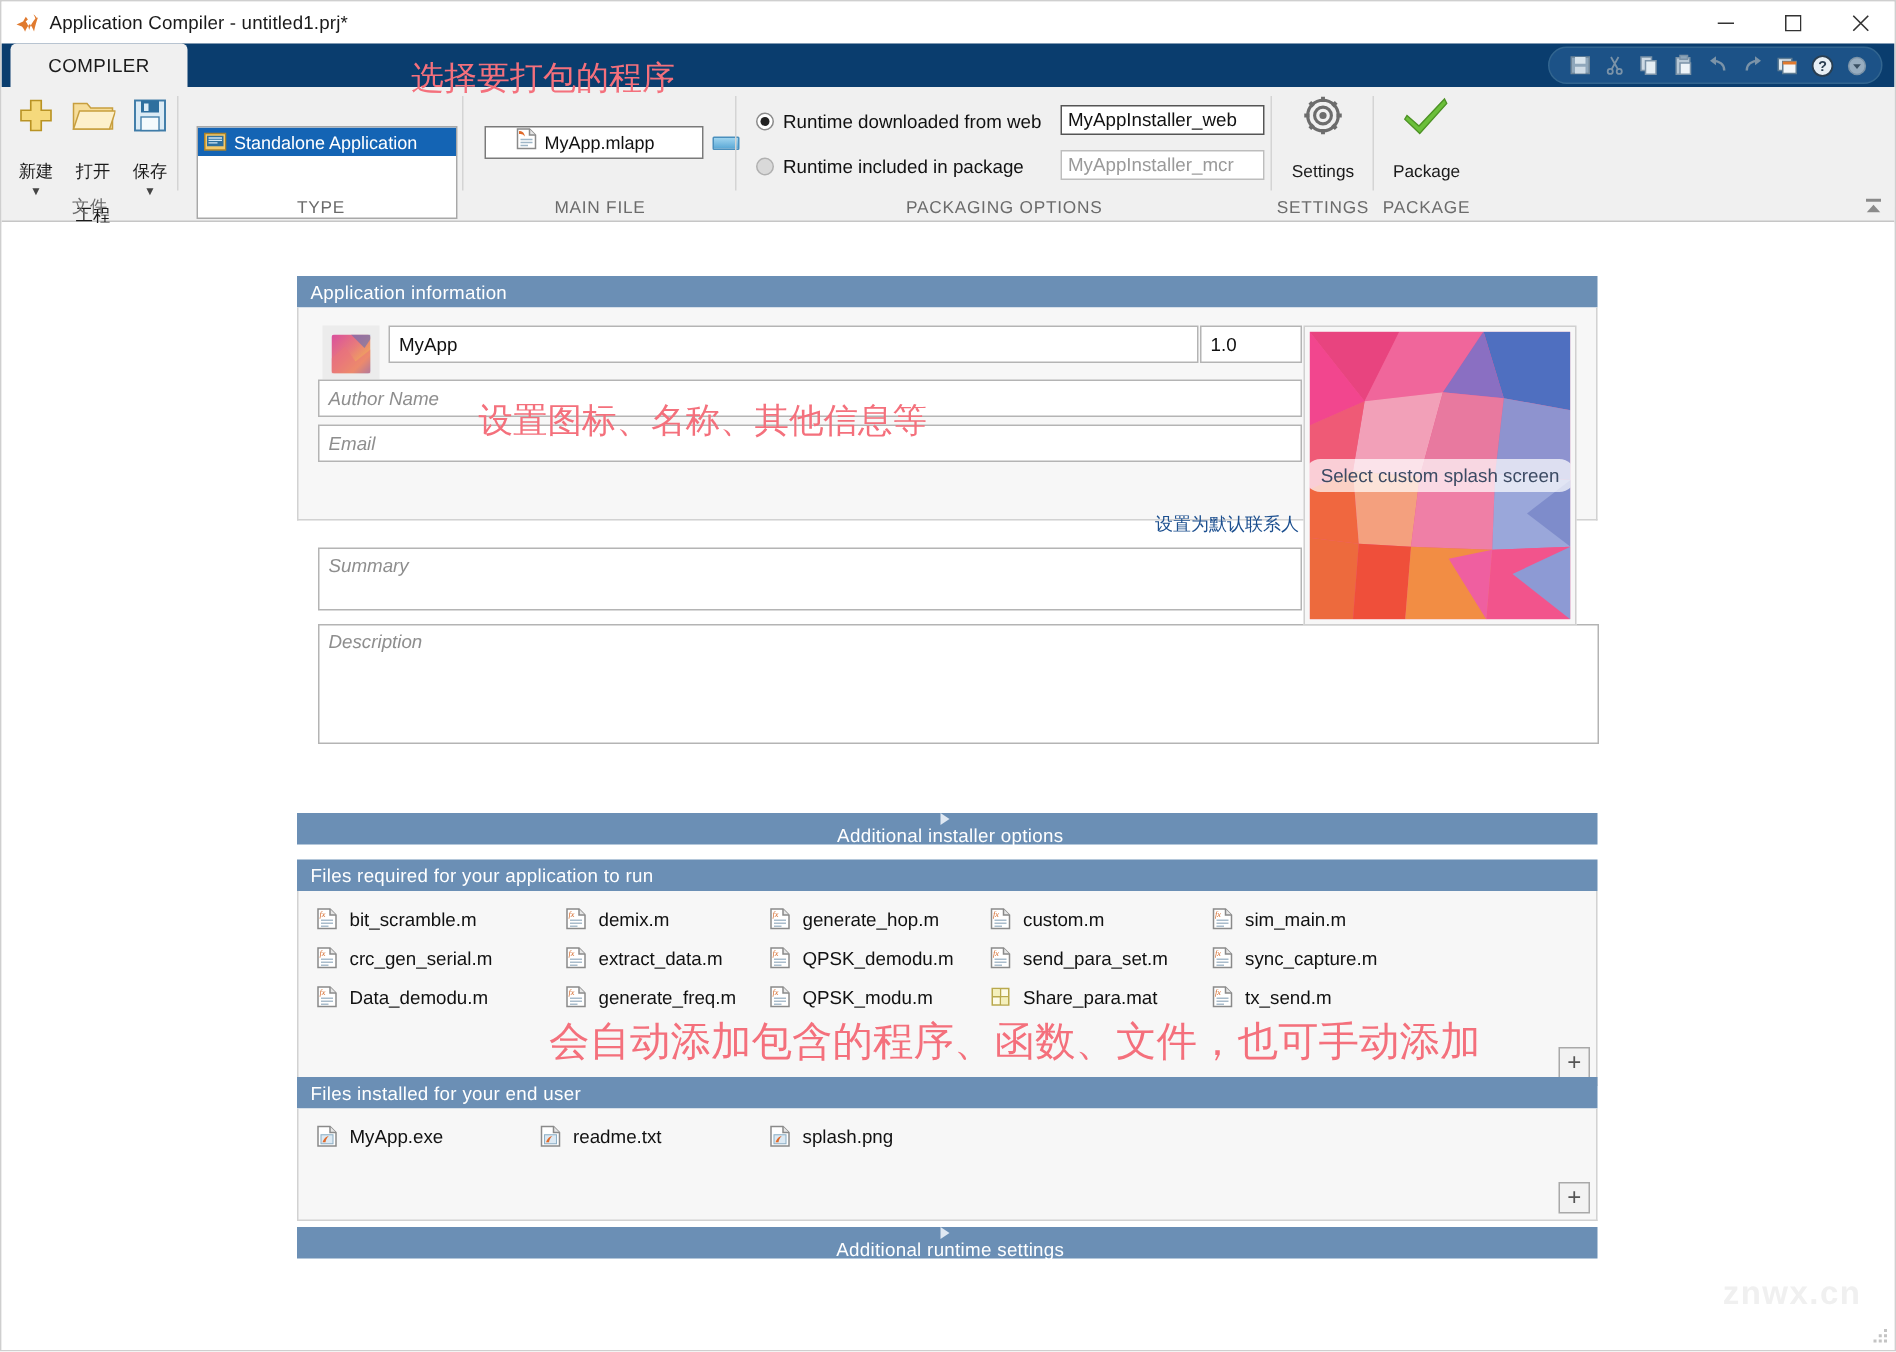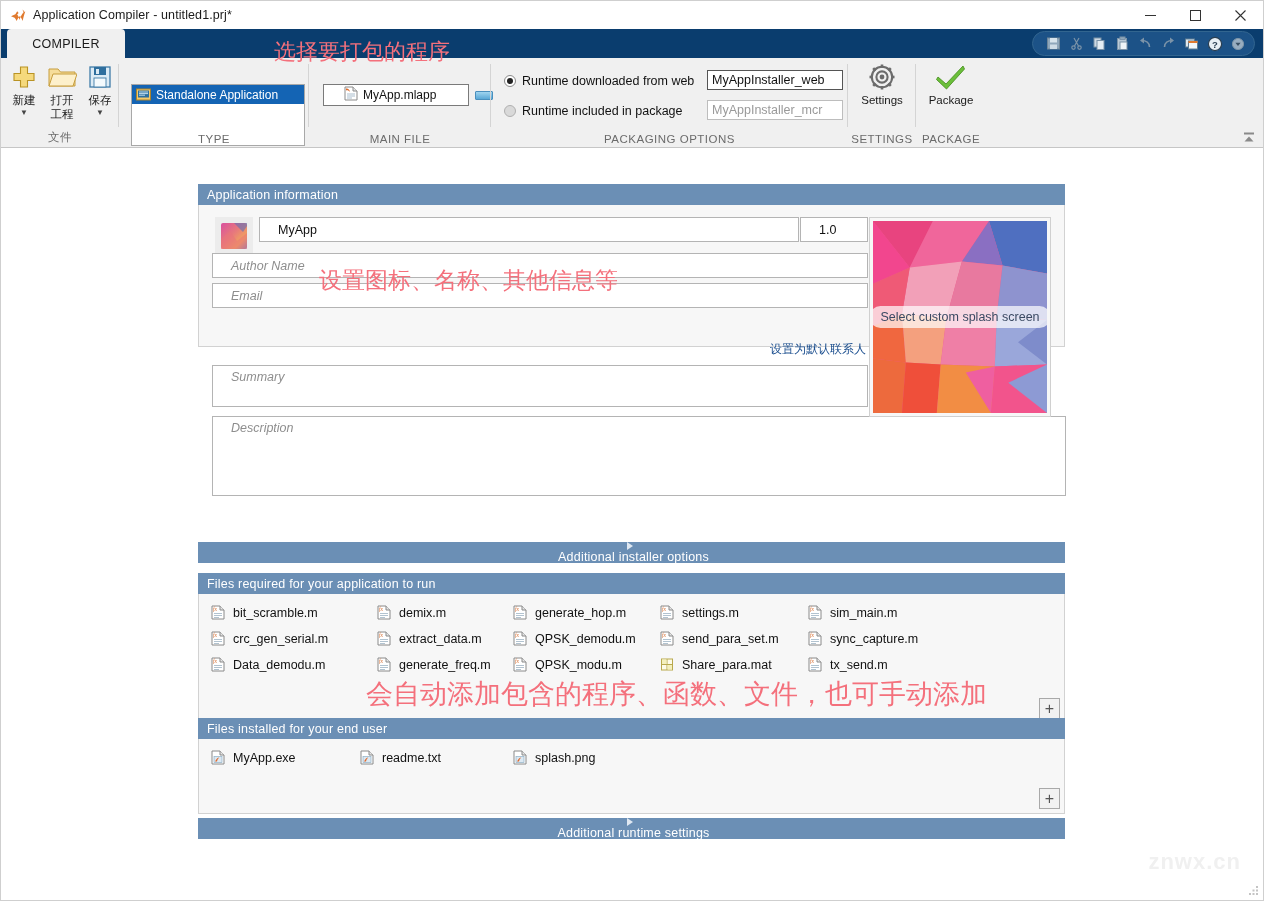--- a/index.html
+++ b/index.html
@@ -81,21 +81,21 @@
     position: absolute; right: 0; top: 6px; bottom: 20px; width: 1px; background: #d4d4d4;
   }
 
   
   .grp-file { left: 0; width: 118px; }
   .bigbtn {
     position: absolute; top: 3px; width: 38px;
     display: flex; flex-direction: column; align-items: center;
   }
   .bigbtn .bb-ico { height: 32px; display: flex; align-items: center; justify-content: center; }
-  .bigbtn .bb-lbl { font-size: 11.5px; color: #1a1a1a; line-height: 13px; text-align: right; margin-top: 1px; }
+  .bigbtn .bb-lbl { font-size: 11.5px; color: #1a1a1a; line-height: 13px; text-align: right; margin-top: 16px; }
   .bigbtn .bb-arrow { font-size: 8px; color: #444; line-height: 9px; margin-top: 1px; }
 
   
   .grp-type { left: 118px; width: 190px; }
   .typelist {
     position: absolute; left: 12px; top: 26px; width: 174px; height: 62px;
     background: #ffffff; border: 1px solid #a8a8a8;
     overflow: hidden;
   }
   .typelist .tl-item {
@@ -174,21 +174,21 @@
   
   #appinfo { top: 35px; }
   #appinfo .panel-body { height: 142px; }
   .icon-slot {
     position: absolute; left: 16px; top: 12px; width: 38px; height: 38px;
     background: #ececec; display: flex; align-items: center; justify-content: center;
   }
   .appicon { width: 26px; height: 26px; display: block; }
   .fld {
     position: absolute; background: #ffffff; border: 1px solid #b4b4b4;
-    display: flex; align-items: center; padding-left: 18px;
+    display: flex; align-items: center; padding-left: 6px;
     font-size: 12.5px; color: #111;
   }
   .fld.ph { color: #8e8e8e; font-style: italic; }
   .fld.ta { align-items: flex-start; padding-top: 4px; }
   .default-contact {
     position: absolute; right: 9px; top: 168px;
     font-size: 12px; color: #1c4f8f; cursor: pointer;
   }
   .splash-wrap {
     position: absolute; right: 13px; top: 12px; width: 182px; height: 200px;
@@ -660,21 +660,21 @@
           <div class="fcol" style="left:453px">
             <div class="fitem">
               <span class="fi-ico">
                 <svg width="14" height="15" viewBox="0 0 14 15">
                     <path d="M1 1 H9 L13 5 V14 H1 Z" fill="#fff" stroke="#8a8a8a"></path>
                     <path d="M9 1 V5 H13" fill="#e6e6e6" stroke="#8a8a8a"></path>
                     <path d="M3 8.5 H11 M3 10.5 H11 M3 12.5 H8" stroke="#a9bccb" stroke-width="0.9"></path>
                     <text x="2" y="6" font-size="5.5" font-style="italic" font-family="Liberation Serif, serif" fill="#d4692a">fx</text>
                   </svg>
               </span>
-              <span>settings.m</span>
+              <span>custom.m</span>
             </div>
             <div class="fitem">
               <span class="fi-ico">
                 <svg width="14" height="15" viewBox="0 0 14 15">
                     <path d="M1 1 H9 L13 5 V14 H1 Z" fill="#fff" stroke="#8a8a8a"></path>
                     <path d="M9 1 V5 H13" fill="#e6e6e6" stroke="#8a8a8a"></path>
                     <path d="M3 8.5 H11 M3 10.5 H11 M3 12.5 H8" stroke="#a9bccb" stroke-width="0.9"></path>
                     <text x="2" y="6" font-size="5.5" font-style="italic" font-family="Liberation Serif, serif" fill="#d4692a">fx</text>
                   </svg>
               </span>

